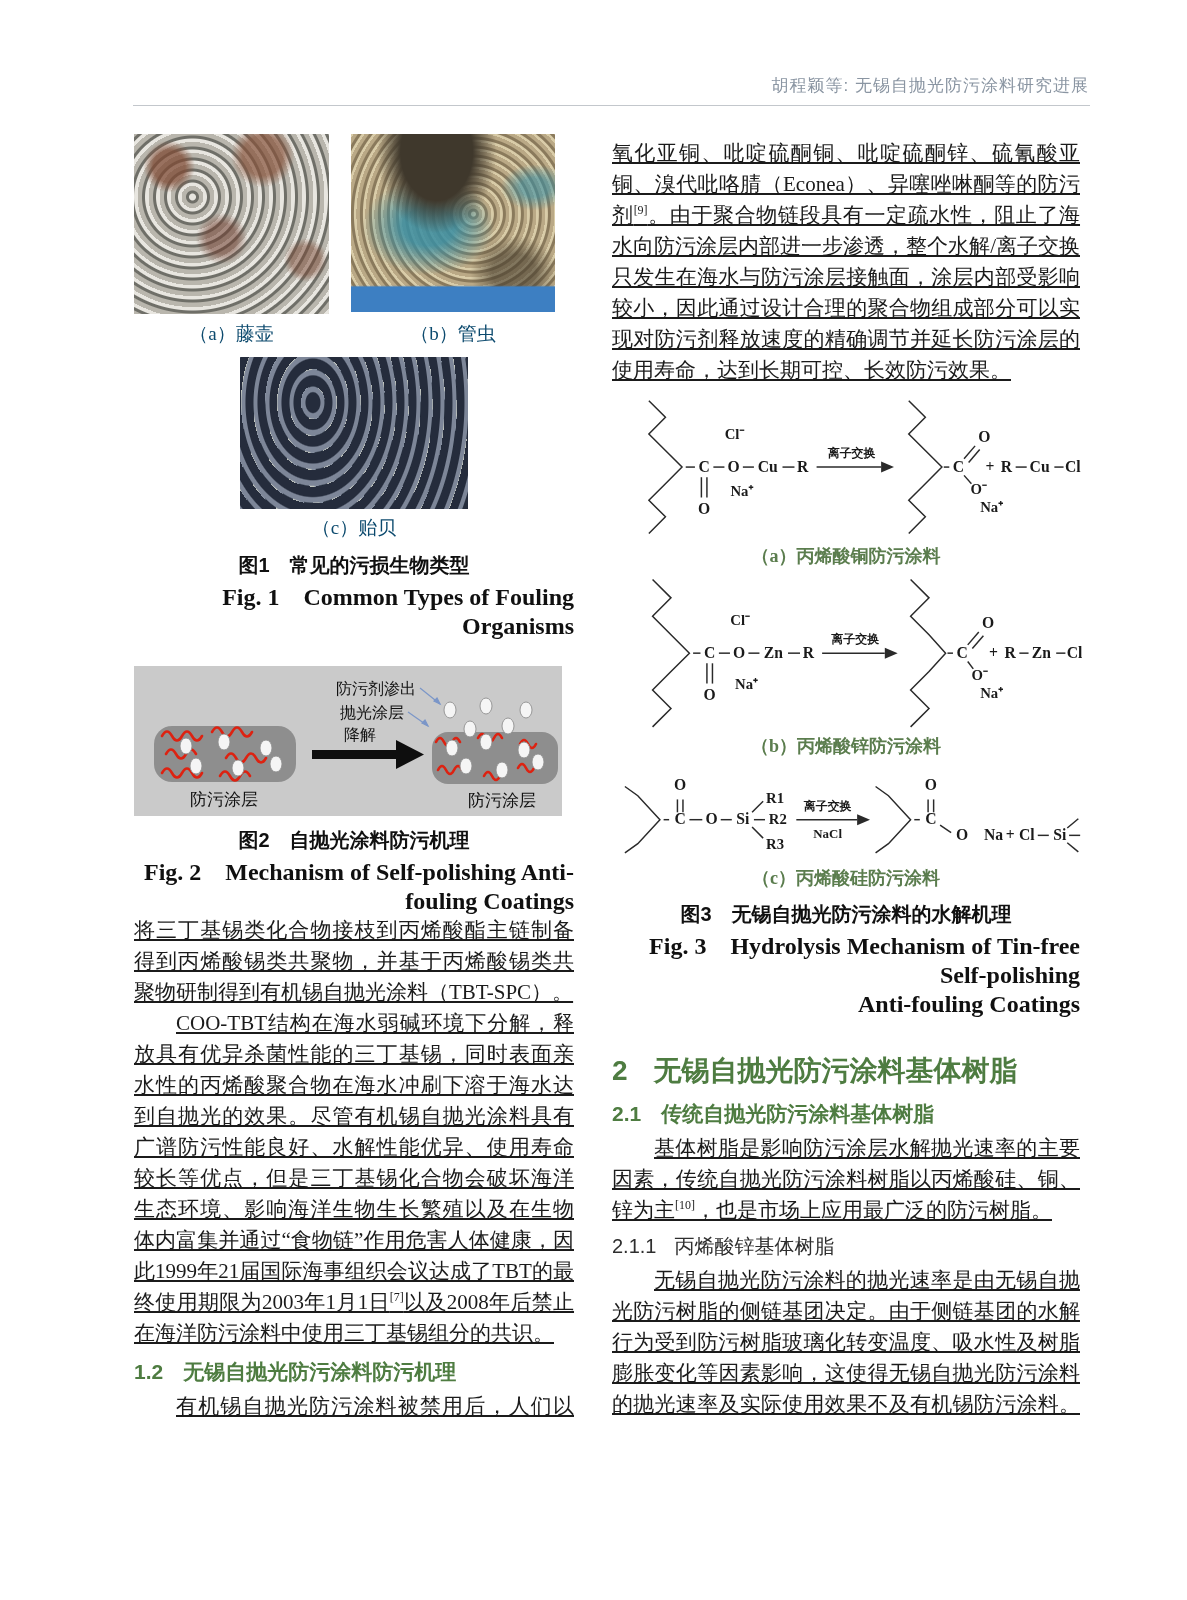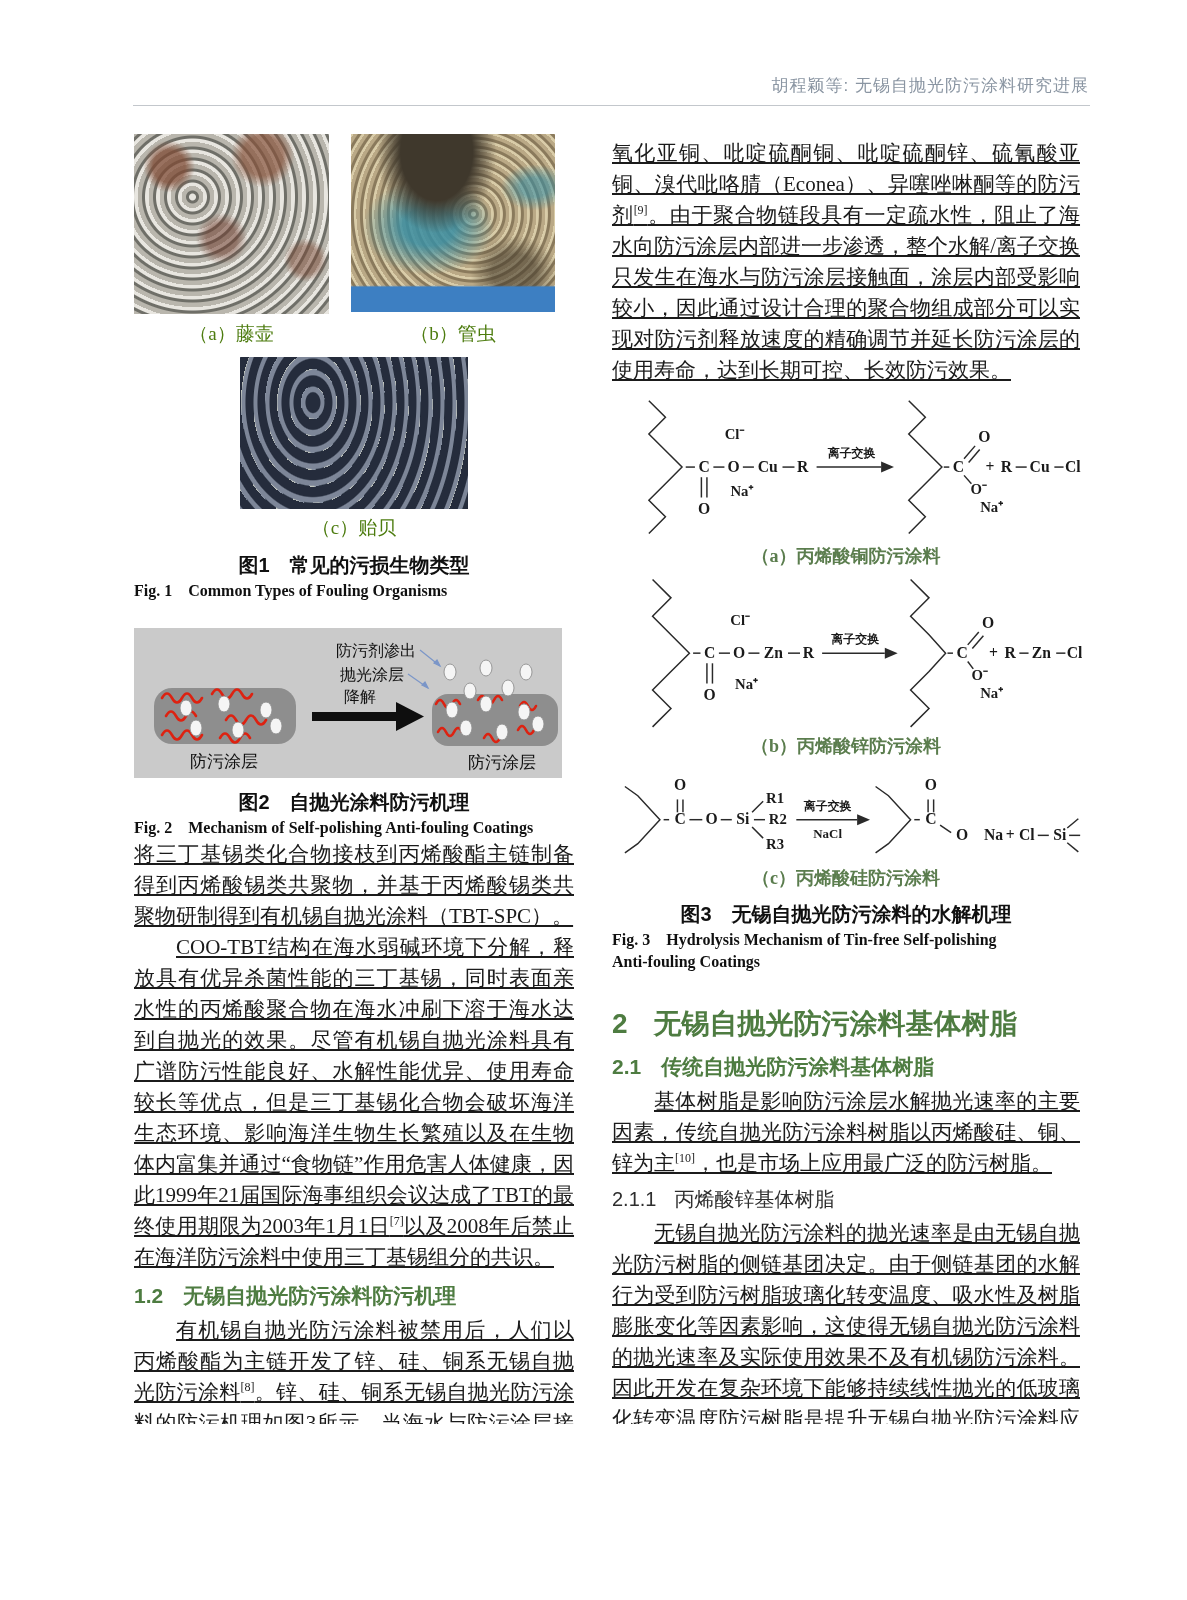--- a/index.html
+++ b/index.html
@@ -69,30 +69,30 @@
   }
   .photo-c {
     width:228px; height:152px; margin:10px auto 0; background-color:#ced1c8;
     background-image:
       repeating-radial-gradient(ellipse 15px 21px at 32% 30%, #252c3c 0 7px, #7d8698 8px 11px, rgba(207,210,201,0) 12px),
       repeating-radial-gradient(ellipse 17px 23px at 68% 62%, #1f2836 0 8px, #8892a2 9px 12px, #c8ccc2 13px 18px);
   }
   .photo-cap-row { display:flex; gap:22px; margin-top:7px; }
   .photo-cap-row .photo-cap:first-child { width:195px; }
   .photo-cap-row .photo-cap:last-child  { width:204px; }
-  .photo-cap { font-size:19px; color:#4d7c0f; text-align:center; }
+  .photo-cap { font-size:19px; color:#0c4a6e; text-align:center; }
   .photo-cap.center { margin-top:6px; }
 
   .fig-cap-zh {
     margin-top:11px; text-align:center; font-family:"Liberation Sans", sans-serif;
     font-size:20px; font-weight:700; color:#101010;
   }
   .fig-cap-en {
-    text-align:left; font-family:"Liberation Serif", serif;
-    font-size:16px; font-weight:700; color:#101010; margin-top:2px;
+    text-align:right; font-family:"Liberation Serif", serif;
+    font-size:24px; font-weight:700; color:#101010; margin-top:2px;
   }
 
   
   .fig2-wrap { margin-top:26px; }
   .fig2-svg { display:block; }
   .after-fig2 { margin-top:22px; }
 
   
   .chem { margin-top:6px; }
   .chem svg { display:block; margin:0 auto; }

